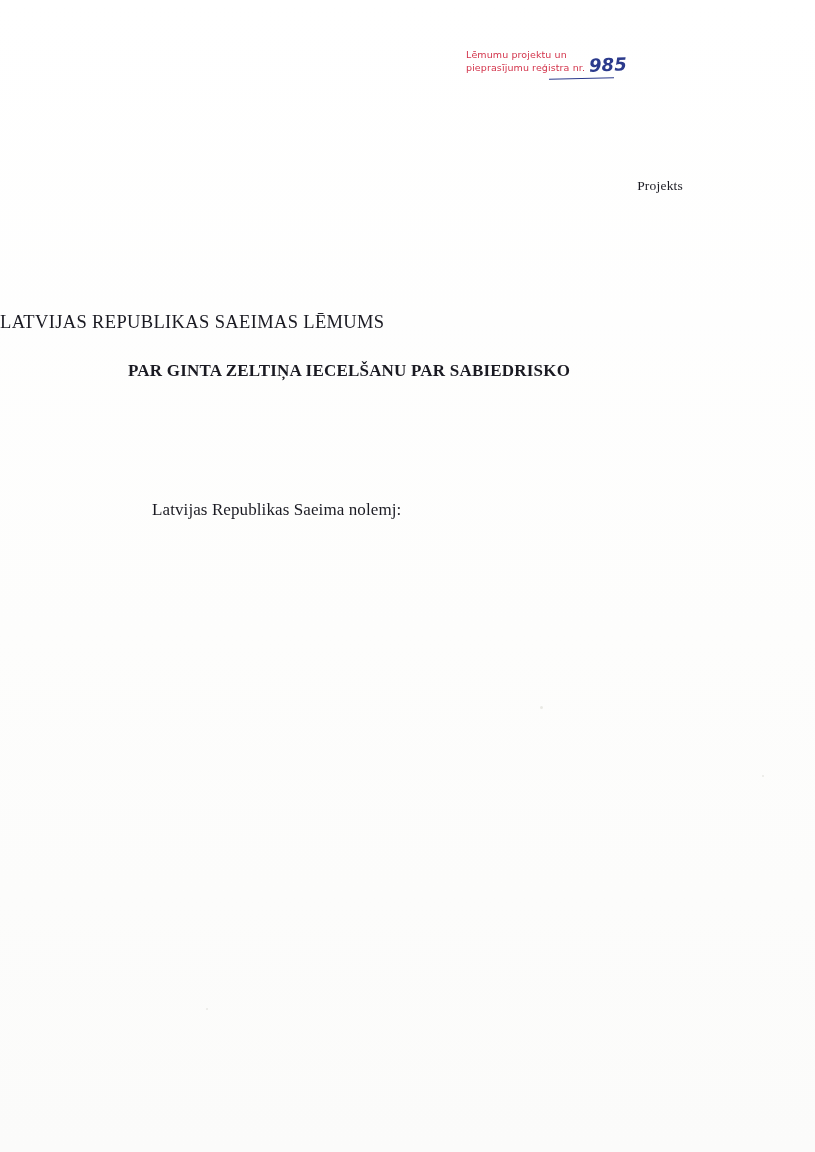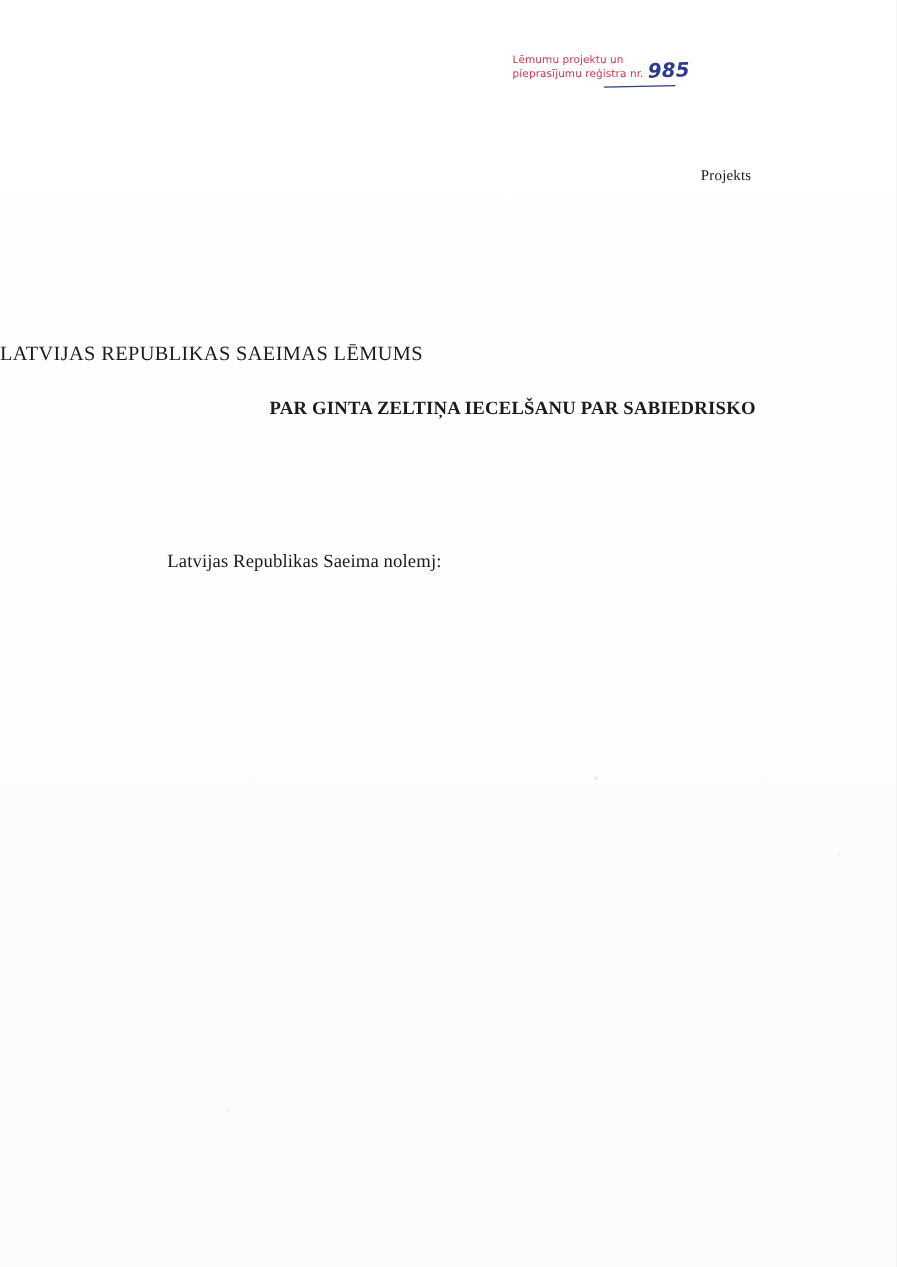--- a/index.html
+++ b/index.html
@@ -12,21 +12,21 @@
     background: #ffffff;
     font-family: "Liberation Serif", serif;
     color: #1a1a22;
     position: relative;
     overflow: hidden;
   }
 
   .page {
     position: absolute;
     inset: 0;
-    background: #e5e5e5;
+    background: #5eead4;
   }
 
   
   .paper-tint {
     position: absolute;
     inset: 0;
     background: linear-gradient(180deg, #ffffff 0%, #fdfdfc 55%, #fbfbfa 100%);
     pointer-events: none;
   }
 
@@ -66,41 +66,41 @@
     width: 65px;
     height: 1px;
     background: #2b3a8c;
     transform: rotate(-1.2deg);
   }
 
   
   .projekts {
     position: absolute;
     right: 132px;
-    top: 152px;
+    top: 178px;
     font-size: 13.5px;
     letter-spacing: 0.2px;
   }
 
   
   .title-main {
     position: absolute;
     left: 0;
     right: 0;
     top: 312px;
     text-align: left;
     font-size: 18.5px;
     letter-spacing: 0.35px;
   }
   .title-sub {
     position: absolute;
     left: 128px;
     right: 128px;
     top: 358px;
-    text-align: right;
+    text-align: left;
     font-size: 17px;
     font-weight: bold;
     line-height: 25px;
     letter-spacing: 0.2px;
   }
 
   
   .intro {
     position: absolute;
     left: 152px;

